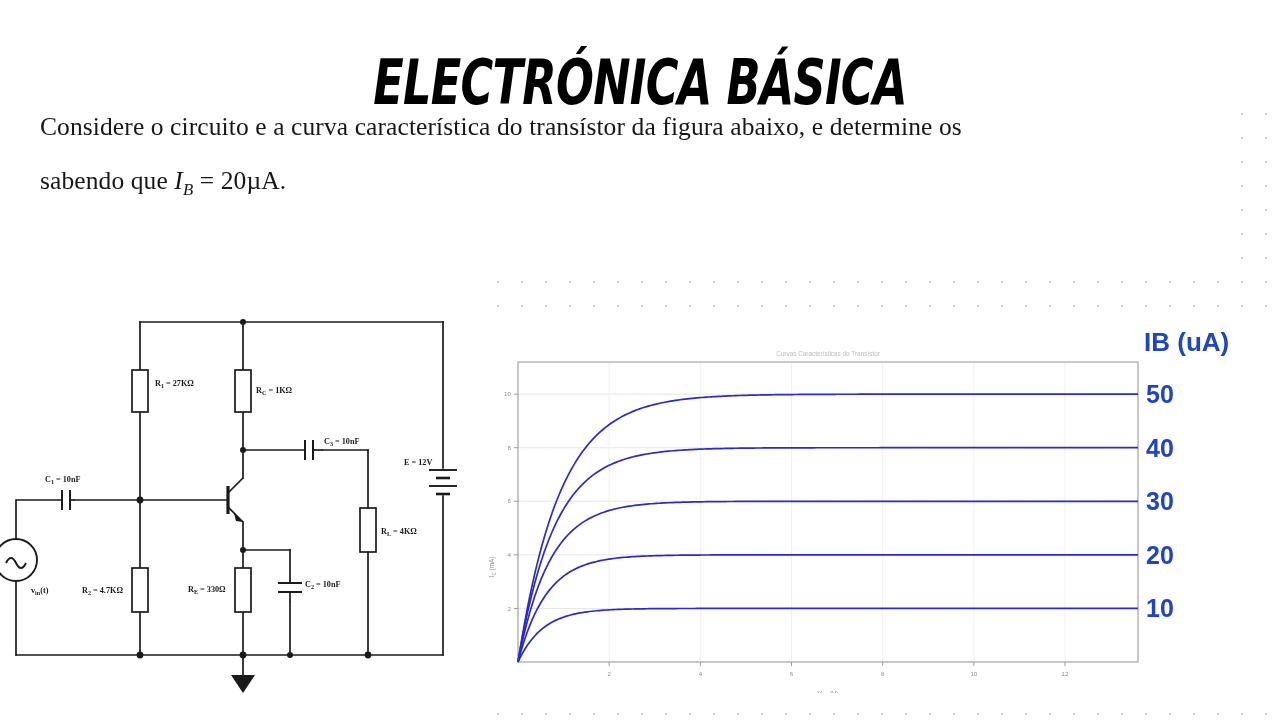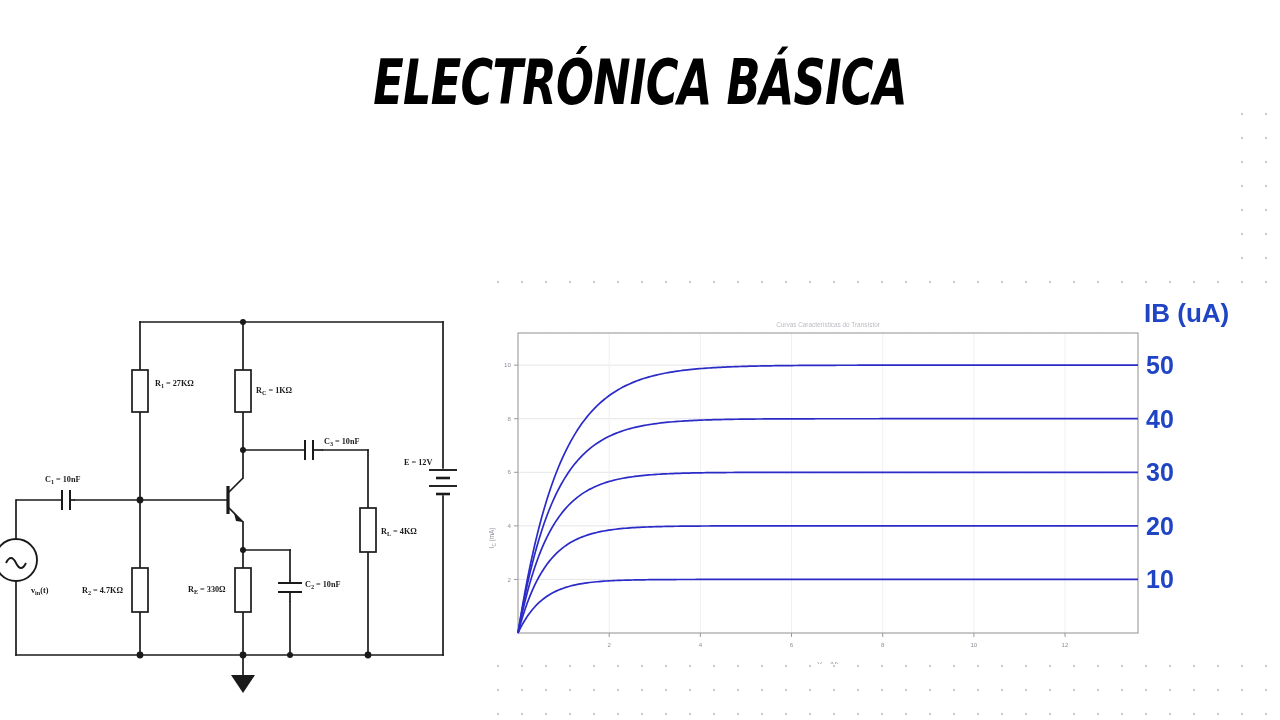--- a/index.html
+++ b/index.html
@@ -52,40 +52,42 @@
   
   #circuit-figure{position:absolute;left:0px;top:300px;width:470px;height:400px;z-index:6;}
   #circuit-figure svg{display:block;}
   .clab{
     font-family:"Liberation Serif", serif;
     font-size:8.2px;font-weight:bold;fill:#1a1a1a;
   }
   .clab tspan.sb{font-size:6.2px;}
 
   
-  #chart-figure{position:absolute;left:480px;top:284px;width:800px;height:380px;z-index:5;}
+  #chart-figure{position:absolute;left:480px;top:313px;width:800px;height:380px;z-index:5;}
   #chart-figure svg{display:block;}
   .chart-title{font-family:"Liberation Sans",sans-serif;font-size:6.4px;fill:#b9bcc4;}
   .tick-lbl{font-family:"Liberation Sans",sans-serif;font-size:6.2px;fill:#8d9099;}
   .axis-lbl{font-family:"Liberation Sans",sans-serif;font-size:6.4px;fill:#8d9099;}
   .ib-head{font-family:"Liberation Sans",sans-serif;font-size:26px;font-weight:bold;fill:#1f44c4;}
   .ib-val{font-family:"Liberation Sans",sans-serif;font-size:25px;font-weight:bold;fill:#1f44c4;}
 </style>
 </head>
 <body>
 
 <div id="dot-grid"></div>
 
 <div class="white-mask" style="left:0;top:0;width:1280px;height:96px;"></div>
 <div class="white-mask" style="left:0;top:96px;width:1237px;height:170px;"></div>
 <div class="white-mask" style="left:0;top:266px;width:478px;height:454px;"></div>
 
 <h1 id="title">ELECTRÓNICA BÁSICA</h1>
 
 <div id="problem-text">
+  <span class="ln">Considere o circuito e a curva característica do transístor da figura abaixo, e determine os</span>
+  <span class="ln"><span>sabendo que </span><i>I</i><sub>B</sub><span> = 20µA.</span></span>
 </div>
 
 <div id="circuit-figure">
 <svg width="470" height="400" viewBox="0 0 470 400" xmlns="http://www.w3.org/2000/svg">
   <g stroke="#1a1a1a" stroke-width="1.7" fill="none" stroke-linecap="square">
 
     <path d="M140 22 L443 22"></path>
 
     <path d="M140 22 L140 70"></path>
     <path d="M140 112 L140 200"></path>

